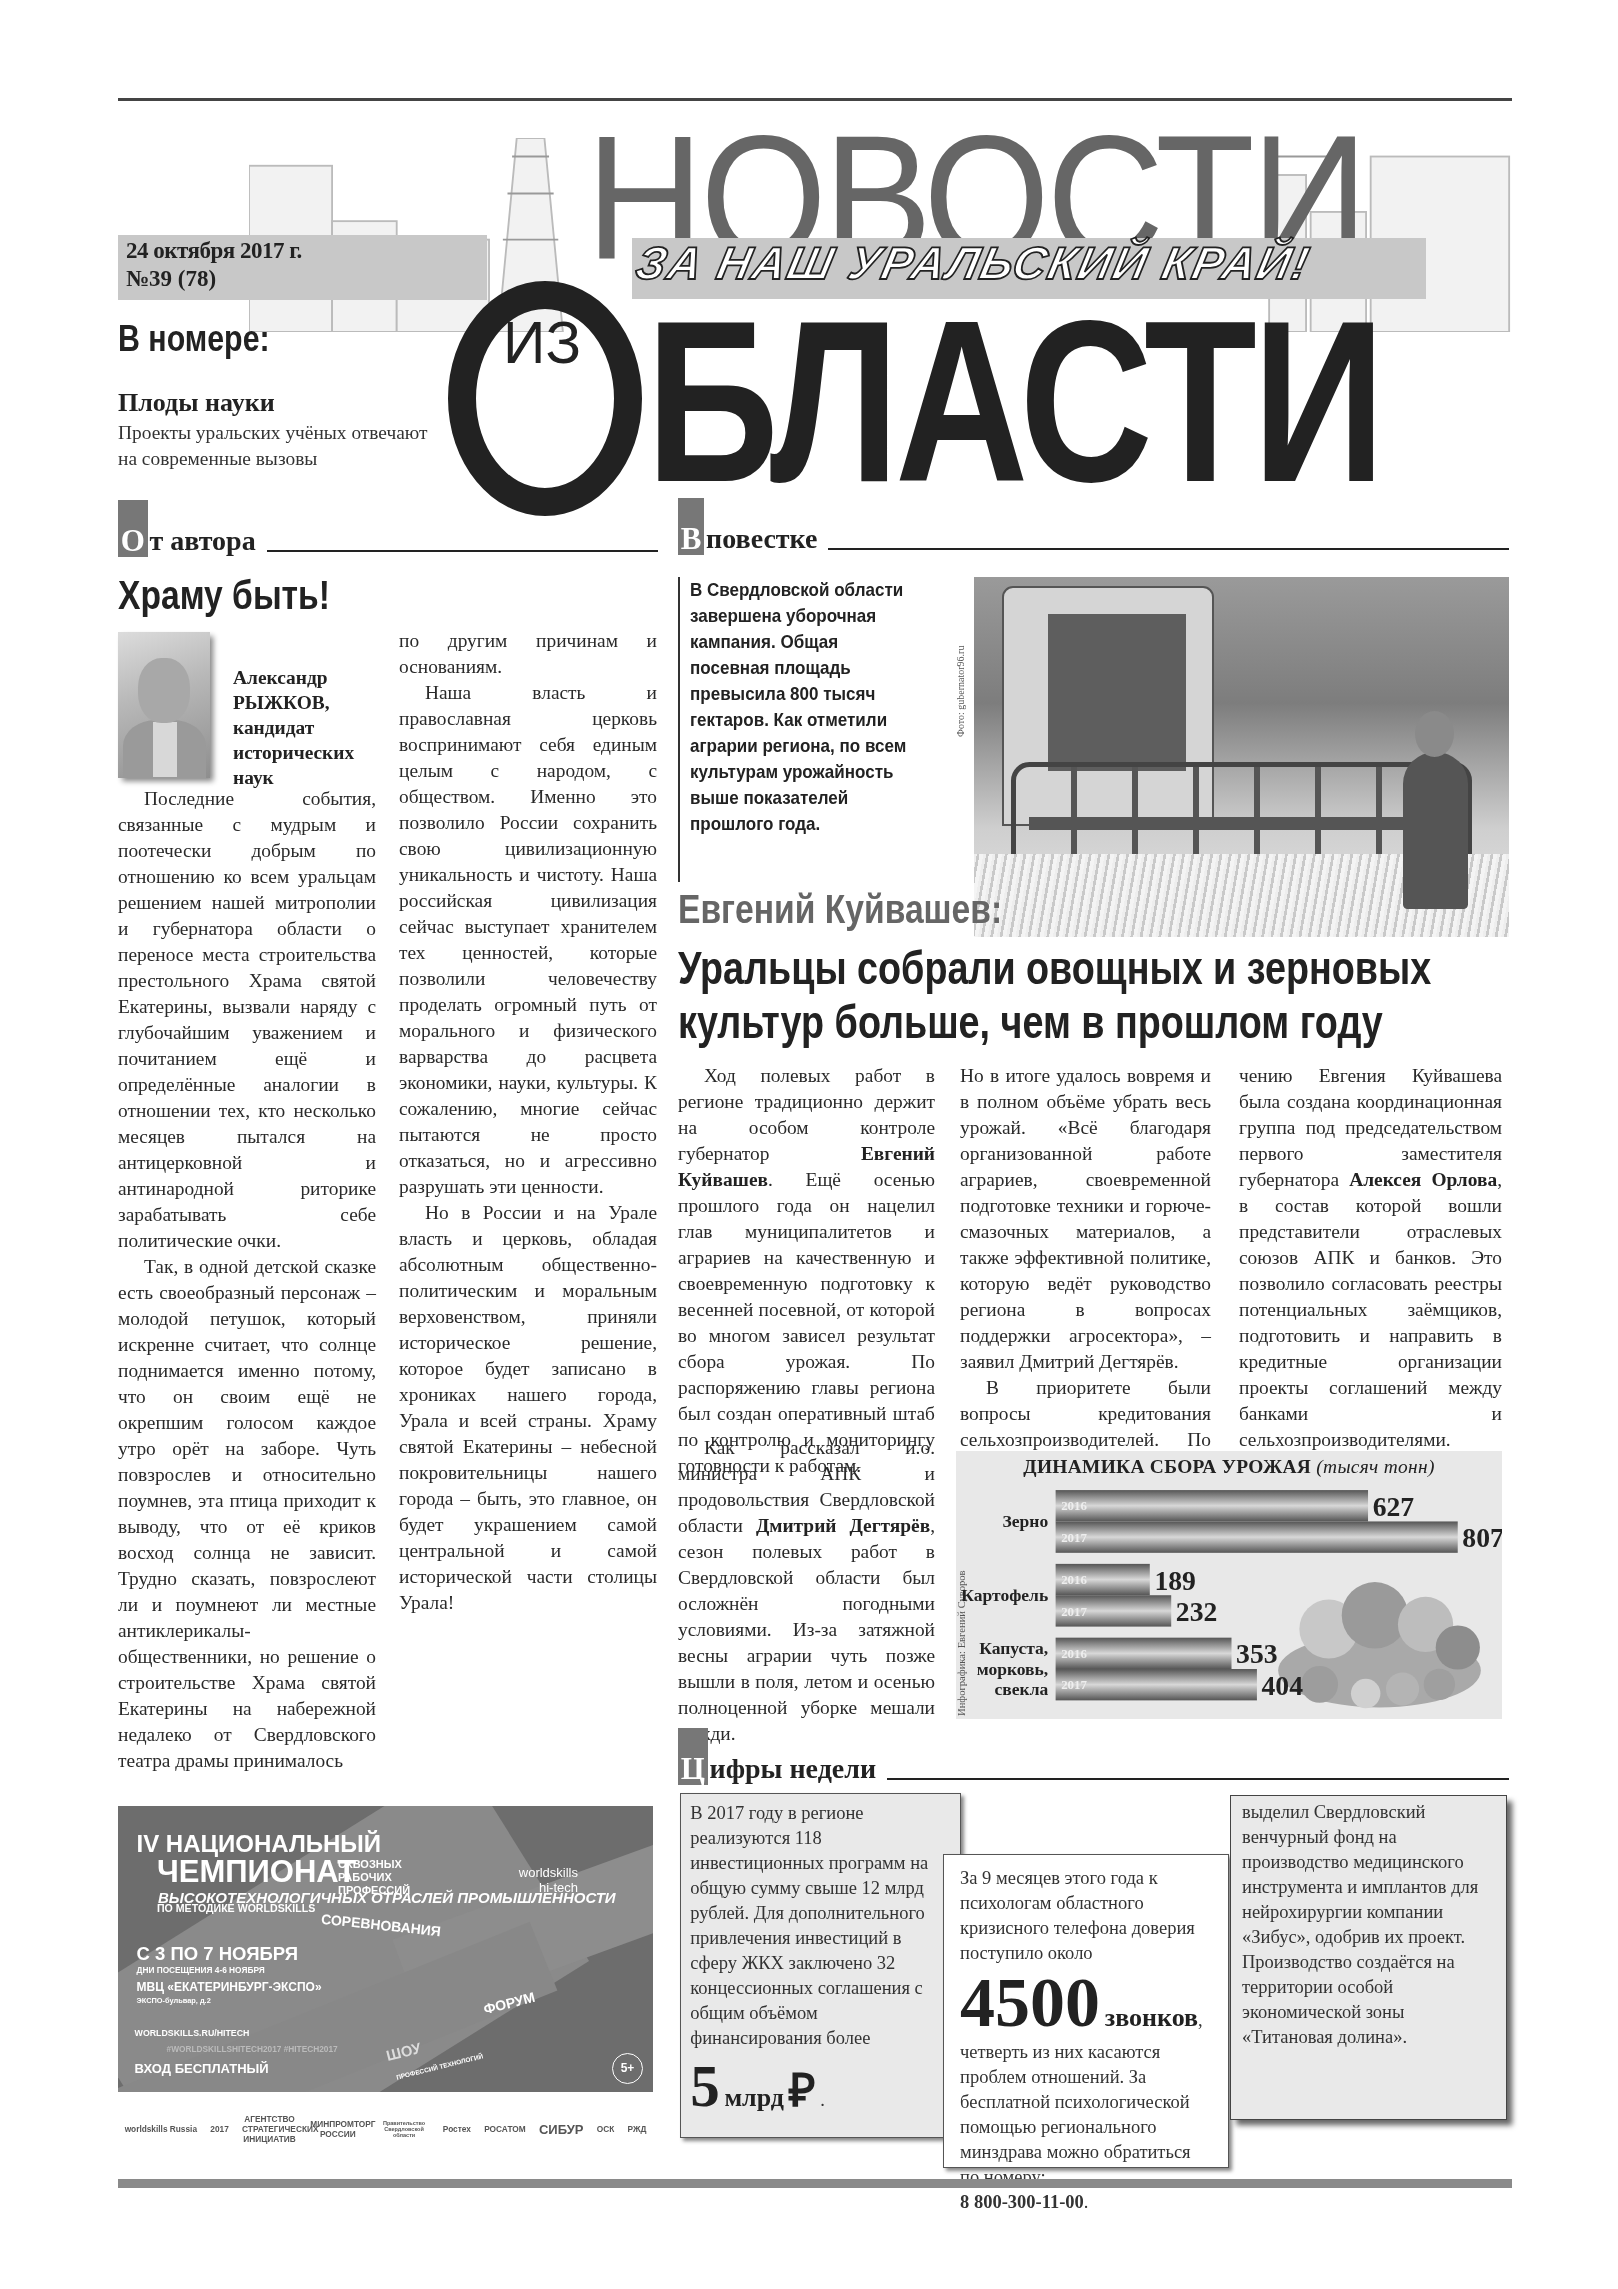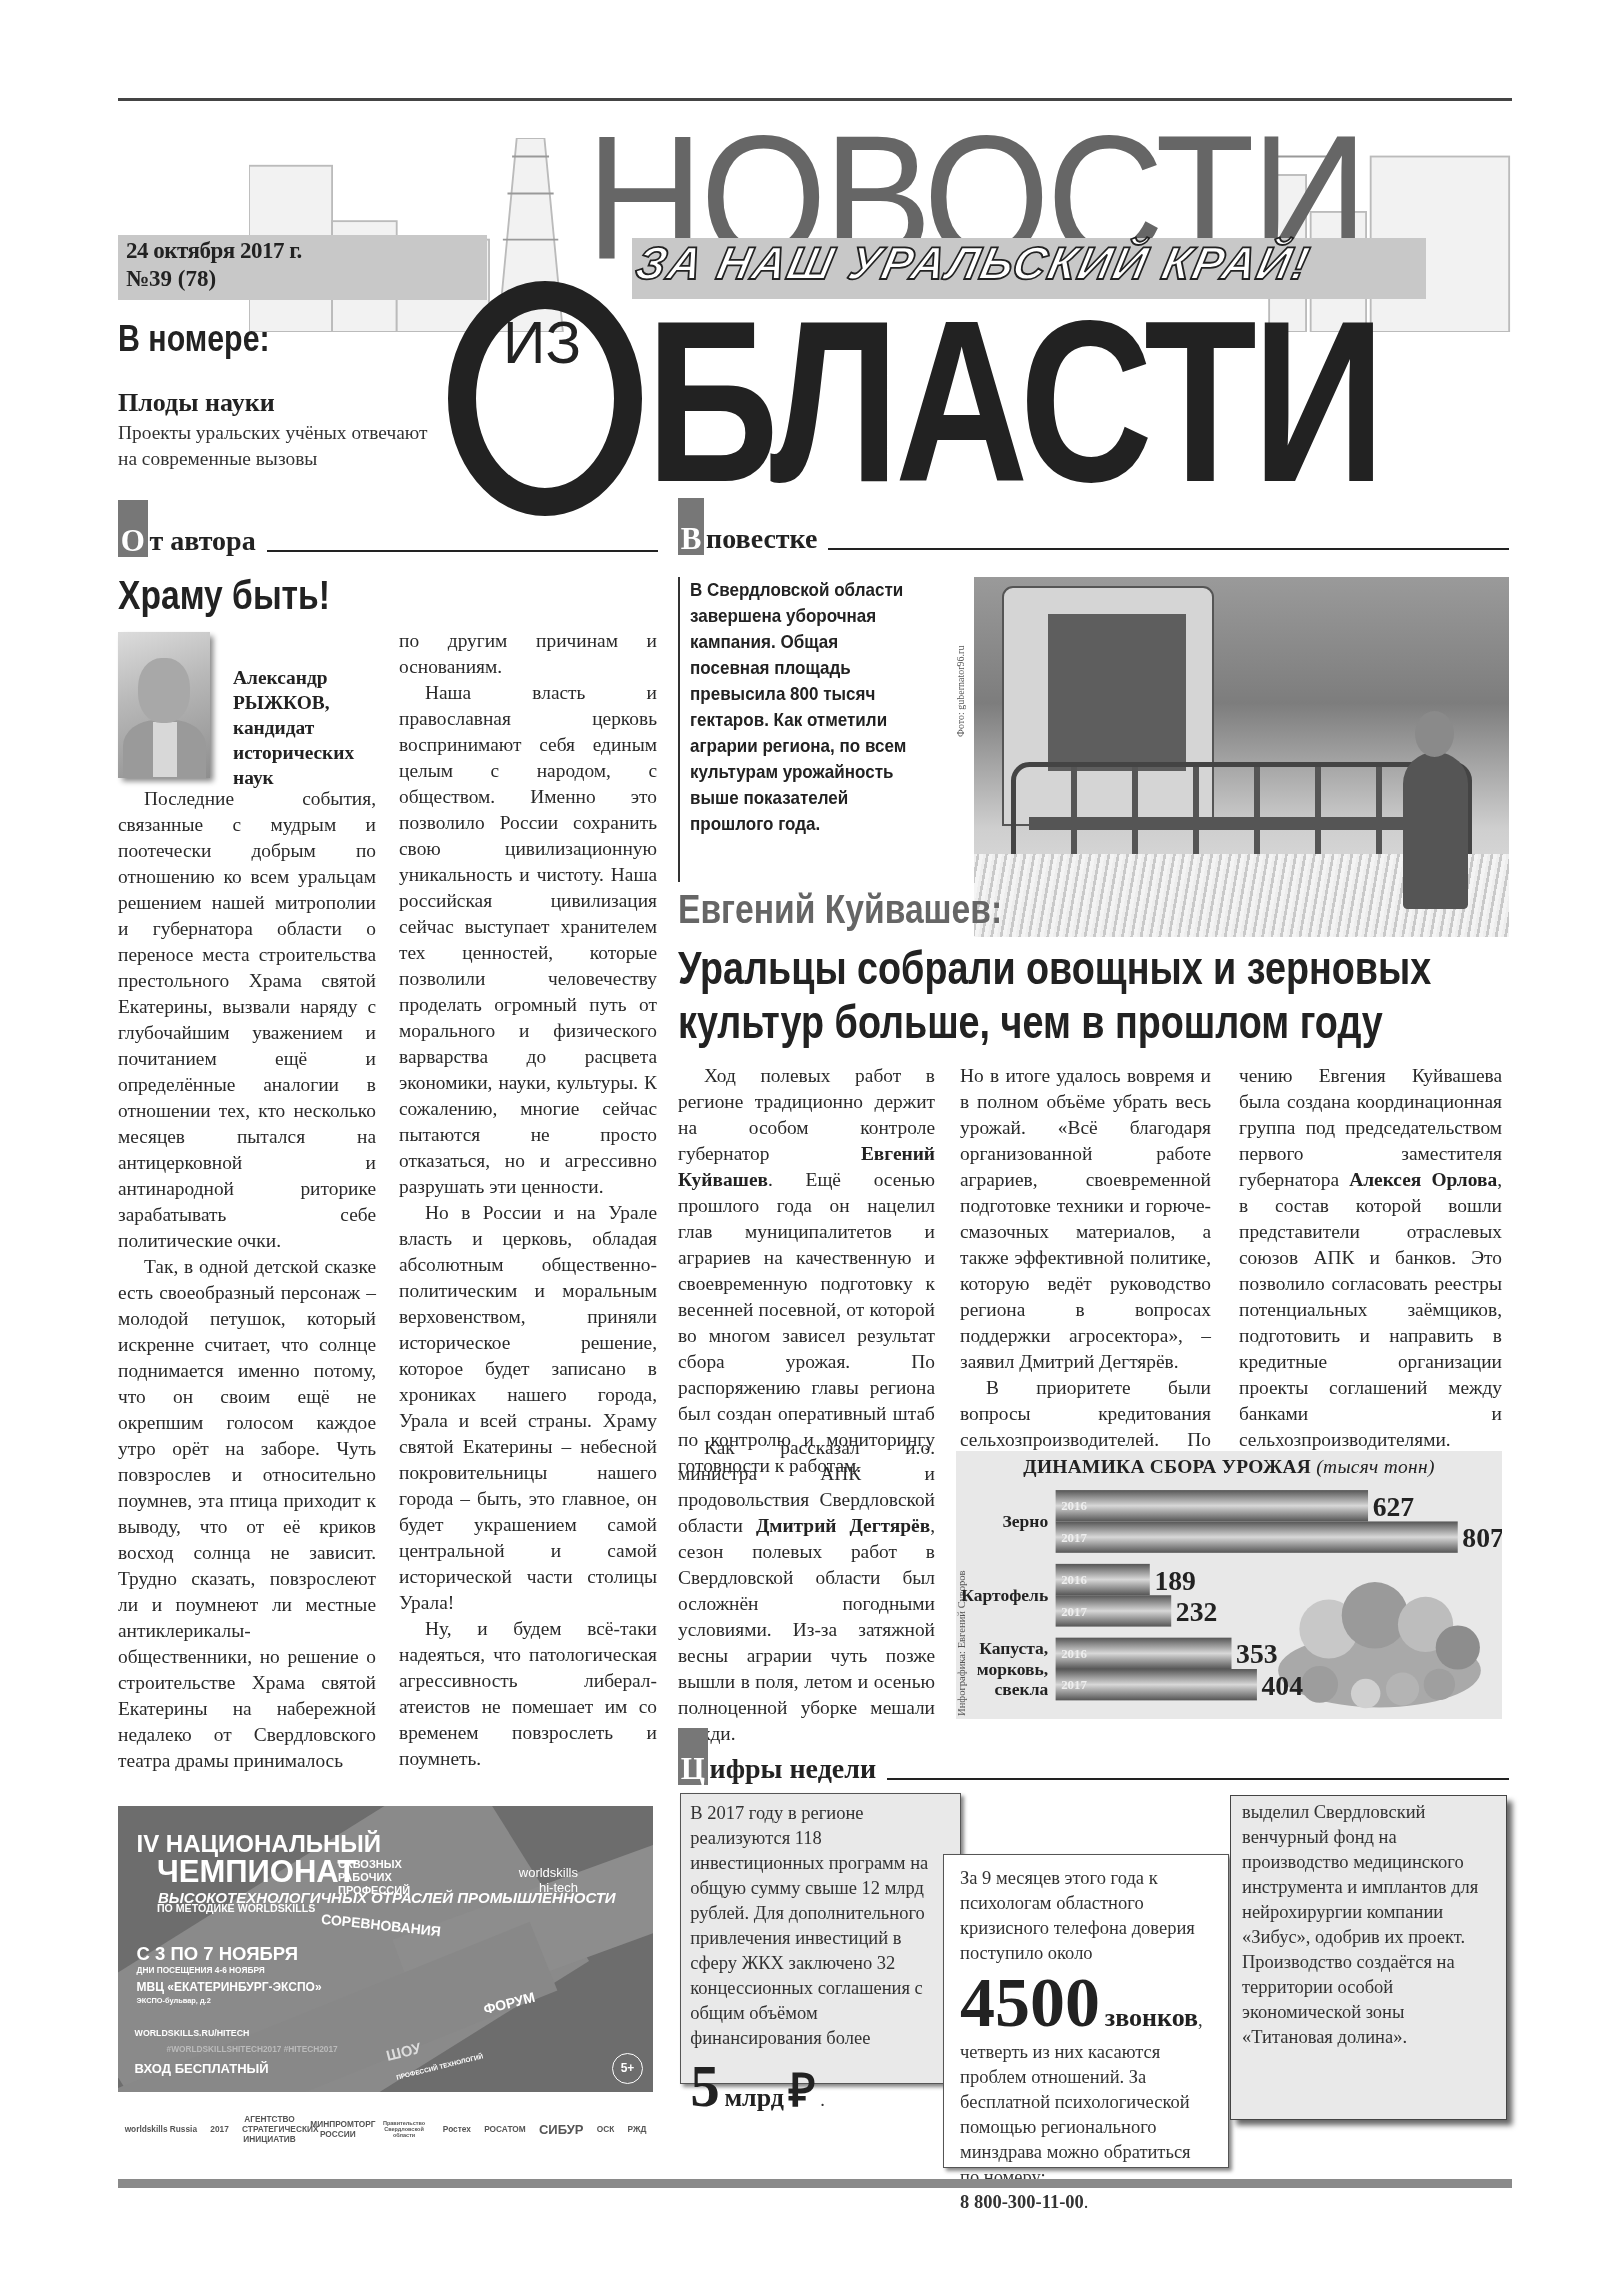--- a/index.html
+++ b/index.html
@@ -78,21 +78,21 @@
   #chart-title { left: 956px; top: 1456px; width: 546px; text-align: center; font-family: "Liberation Serif", serif; font-weight: bold; font-size: 19.4px; color: #222; letter-spacing: 0.3px; }
   #chart-title i { font-weight: normal; font-style: italic; }
   #chart-svg { left: 956px; top: 1477px; width: 546px; height: 242px; }
   #veg-basket { left: 1264px; top: 1560px; width: 231px; height: 152px; }
   .bar-year { font-family: "Liberation Serif", serif; font-weight: bold; font-size: 14px; fill: #eee; }
   .bar-val { font-family: "Liberation Serif", serif; font-weight: bold; font-size: 30px; fill: #222; }
   .cat-label { font-family: "Liberation Serif", serif; font-weight: bold; font-size: 19px; fill: #222; }
 
   
   #sec-figures { left: 678px; top: 1728px; width: 831px; }
-  #fig-box1 { left: 680px; top: 1793px; width: 281px; height: 291px; background: #e9e9e9; border: 1.4px solid #555; box-shadow: 2.8px 2.8px 3.7px #888; padding: 7.4px 9.2px; }
+  #fig-box1 { left: 680px; top: 1793px; width: 281px; height: 345px; background: #e9e9e9; border: 1.4px solid #555; box-shadow: 2.8px 2.8px 3.7px #888; padding: 7.4px 9.2px; }
   #fig-box2 { left: 943px; top: 1806px; width: 286px; height: 314px; background: #ffffff; border: 1.4px solid #555; box-shadow: 2.8px 2.8px 3.7px #888; padding: 11px 16px; margin-top: 48px; }
   #fig-box3 { left: 1230px; top: 1795px; width: 277px; height: 325px; background: #e9e9e9; border: 1.4px solid #444; box-shadow: 5.5px 5.5px 5.5px #666; padding: 3.7px 11px; }
   .fig-text { font-family: "Liberation Serif", serif; font-size: 18.5px; line-height: 25px; color: #333; }
   .big-num { font-family: "Liberation Serif", serif; font-weight: bold; color: #222; line-height: 1; }
   .big-unit { font-family: "Liberation Serif", serif; font-weight: bold; color: #222; }
 
   
   #ad-banner { left: 118px; top: 1806px; width: 535px; height: 286px; background: #6d6d6d; overflow: hidden; }
   #ad-banner .stripe1 { position: absolute; left: 92px; top: -55px; width: 240px; height: 461px; background: #8a8a8a; transform: rotate(58deg); transform-origin: center; }
   #ad-banner .stripe2 { position: absolute; left: 277px; top: 65px; width: 388px; height: 83px; background: #8d8d8d; transform: rotate(-20deg); }
@@ -155,21 +155,20 @@
   <div>кандидат исторических наук</div>
 </div>
 <div id="author-col1" class="abs body-text">
   <p>Последние события, связанные с мудрым и поотечески добрым по отношению ко всем уральцам решением нашей митрополии и губернатора области о переносе места строительства престольного Храма святой Екатерины, вызвали наряду с глубочайшим уважением и почитанием ещё и определённые аналогии в отношении тех, кто несколько месяцев пытался на антицерковной и антинародной риторике зарабатывать себе политические очки.</p>
   <p>Так, в одной детской сказке есть своеобразный персонаж – молодой петушок, который искренне считает, что солнце поднимается именно потому, что он своим ещё не окрепшим голосом каждое утро орёт на заборе. Чуть повзрослев и относительно поумнев, эта птица приходит к выводу, что от её криков восход солнца не зависит. Трудно сказать, повзрослеют ли и поумнеют ли местные антиклерикалы-общественники, но решение о строительстве Храма святой Екатерины на набережной недалеко от Свердловского театра драмы принималось</p>
 </div>
 <div id="author-col2" class="abs body-text">
   <p class="noindent">по другим причинам и основаниям.</p>
   <p>Наша власть и православная церковь воспринимают себя единым целым с народом, с обществом. Именно это позволило России сохранить свою цивилизационную уникальность и чистоту. Наша российская цивилизация сейчас выступает хранителем тех ценностей, которые позволили человечеству проделать огромный путь от морального и физического варварства до расцвета экономики, науки, культуры. К сожалению, многие сейчас пытаются не просто отказаться, но и агрессивно разрушать эти ценности.</p>
   <p>Но в России и на Урале власть и церковь, обладая абсолютным общественно-политическим и моральным верховенством, приняли историческое решение, которое будет записано в хрониках нашего города, Урала и всей страны. Храму святой Екатерины – небесной покровительницы нашего города – быть, это главное, он будет украшением самой центральной и самой исторической части столицы Урала!</p>
-  <p>Ну, и будем всё-таки надеяться, что патологическая агрессивность либерал-атеистов не помешает им со временем повзрослеть и поумнеть.</p>
 </div>
 
 <div id="sec-agenda" class="abs section-head">
   <span class="initial">В</span>
   <span class="rest"> повестке</span>
   <span class="rule"></span>
 </div>
 <div id="agenda-lead-rule" class="abs"></div>
 <div id="agenda-lead" class="abs">В Свердловской области завершена уборочная кампания. Общая посевная площадь превысила 800 тысяч гектаров. Как отметили аграрии региона, по всем культурам урожайность выше показателей прошлого года.</div>
 <div id="photo-credit" class="abs">Фото: gubernator96.ru</div>

